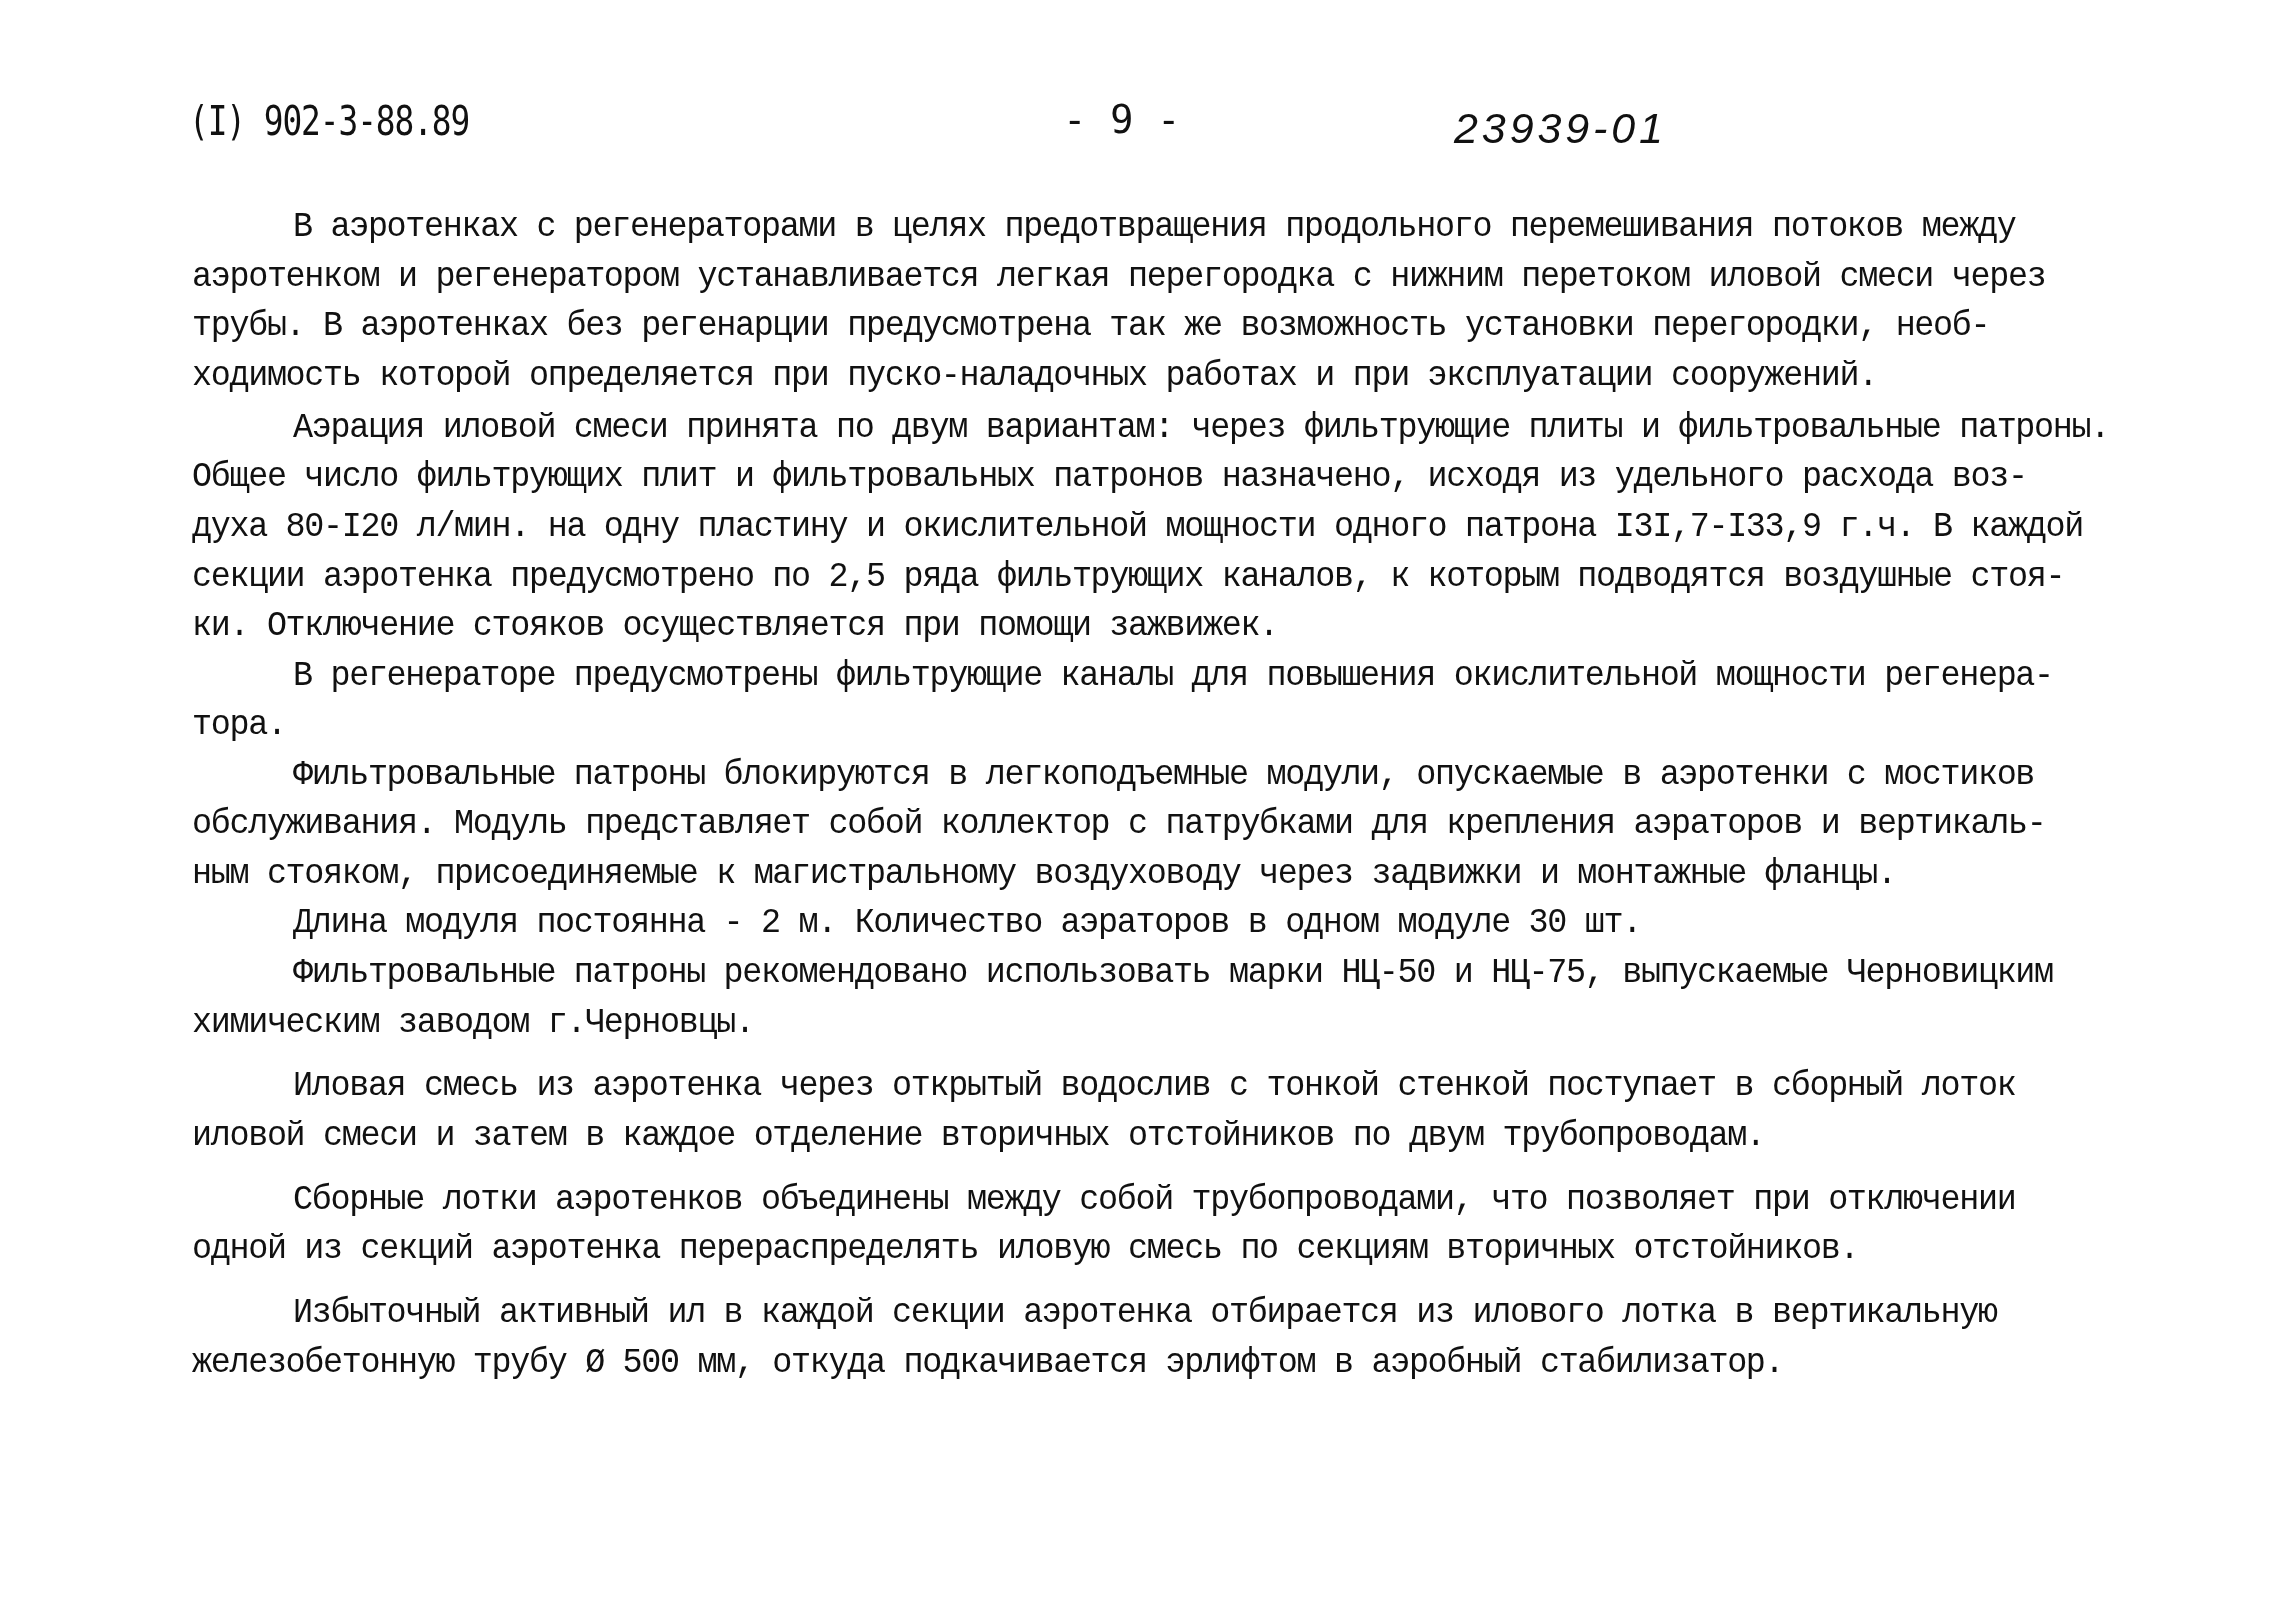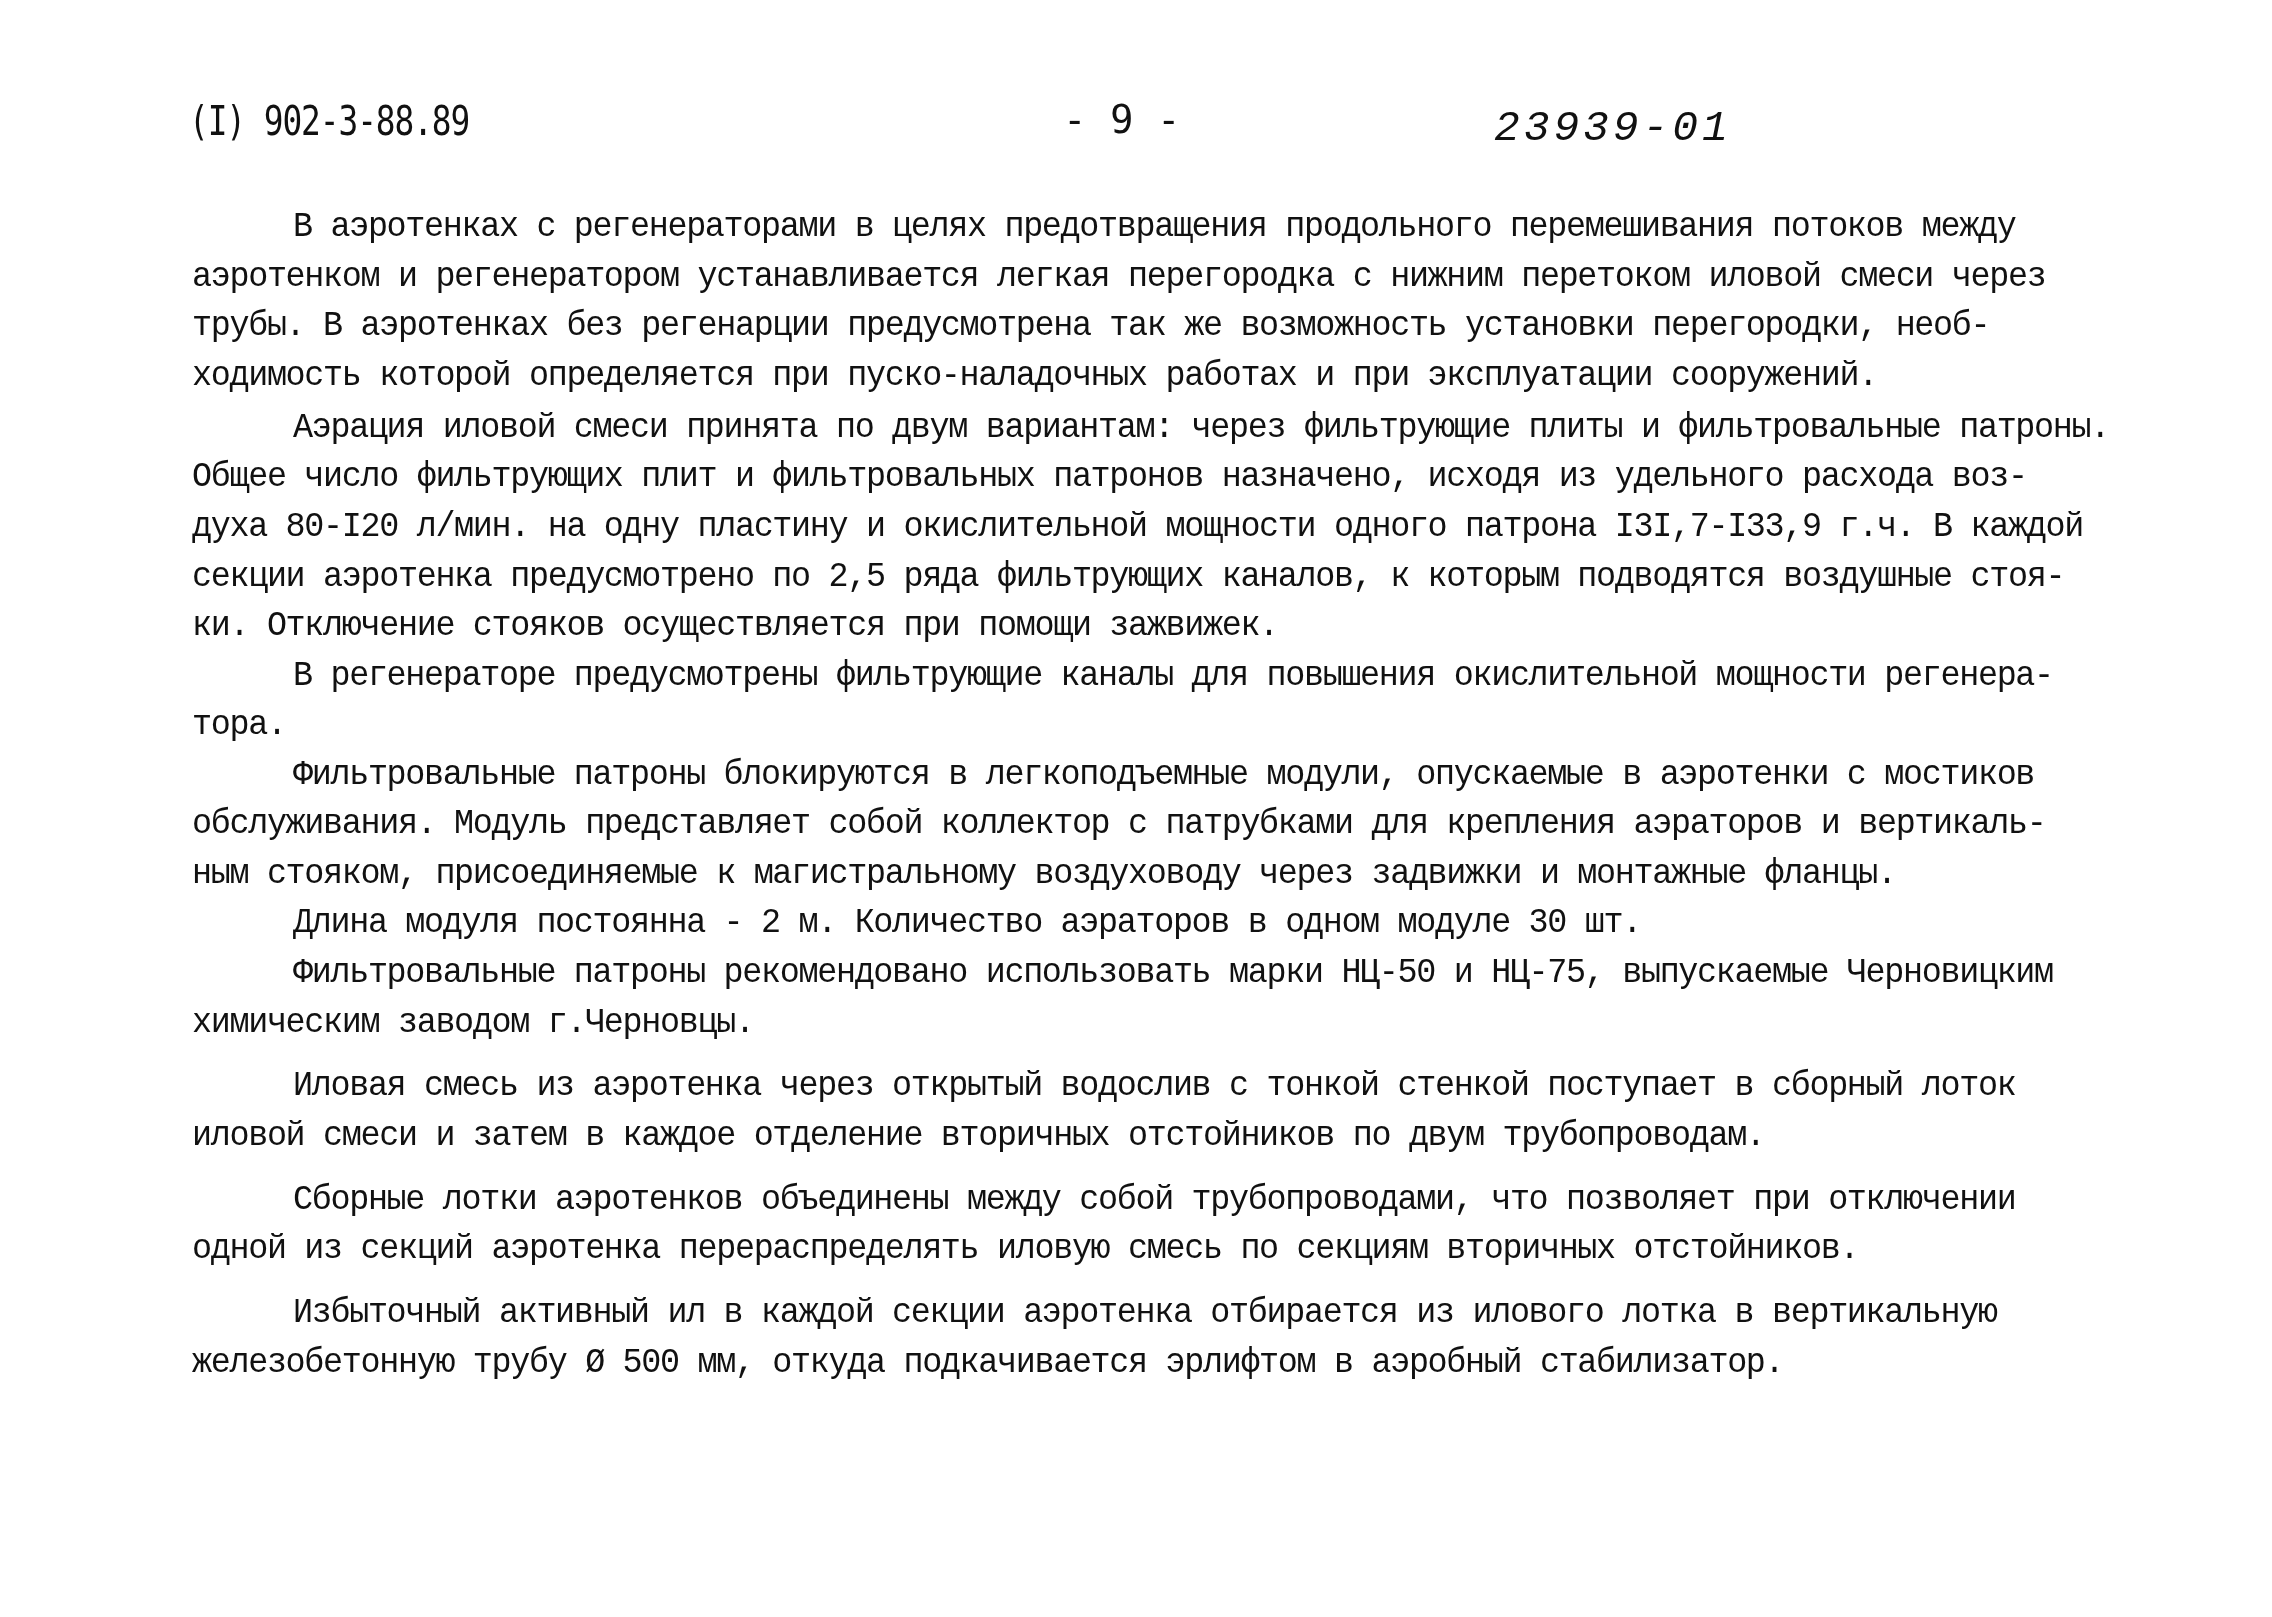--- a/index.html
+++ b/index.html
@@ -1,20 +1,20 @@
 <!DOCTYPE html>
 <html style="font-size:10.4px"><head>
   <meta charset="utf-8">
   <style>
     html, body { margin: 0; padding: 0; background: #ffffff; }
     body { width: 2273px; height: 1618px; position: relative; overflow: hidden; color: #111111; }
     .hdr { position: absolute; font-family: "DejaVu Sans Mono", monospace; }
     .doc-code { left: 189px; top: 98px; font-size: 40px; letter-spacing: -1.3px; transform: scaleX(0.82); transform-origin: left top; }
     .page-num { left: 1063px; top: 97px; font-size: 39px; }
-    .reg-num { left: 1454px; top: 104px; font-size: 43px; font-family: Liberation Mono, monospace; font-style: italic; letter-spacing: 3.9px; margin-left: 40px; }
+    .reg-num { left: 1454px; top: 104px; font-size: 43px; font-family: Liberation Sans, sans-serif; font-style: italic; letter-spacing: 3.9px; }
     .line { position: absolute; left: 192px; white-space: pre; font-family: "Liberation Mono", "DejaVu Sans Mono", monospace; font-size: 35px; letter-spacing: -1.4px; transform: scaleX(0.955); transform-origin: left top; line-height: 1; }
     .line.indent { left: 293px; }
   </style>
 </head>
 <body>
 
 <div class="hdr doc-code">(I) 902-3-88.89</div>
 <div class="hdr page-num">- 9 -</div>
 <div class="hdr reg-num">23939-01</div>
 

